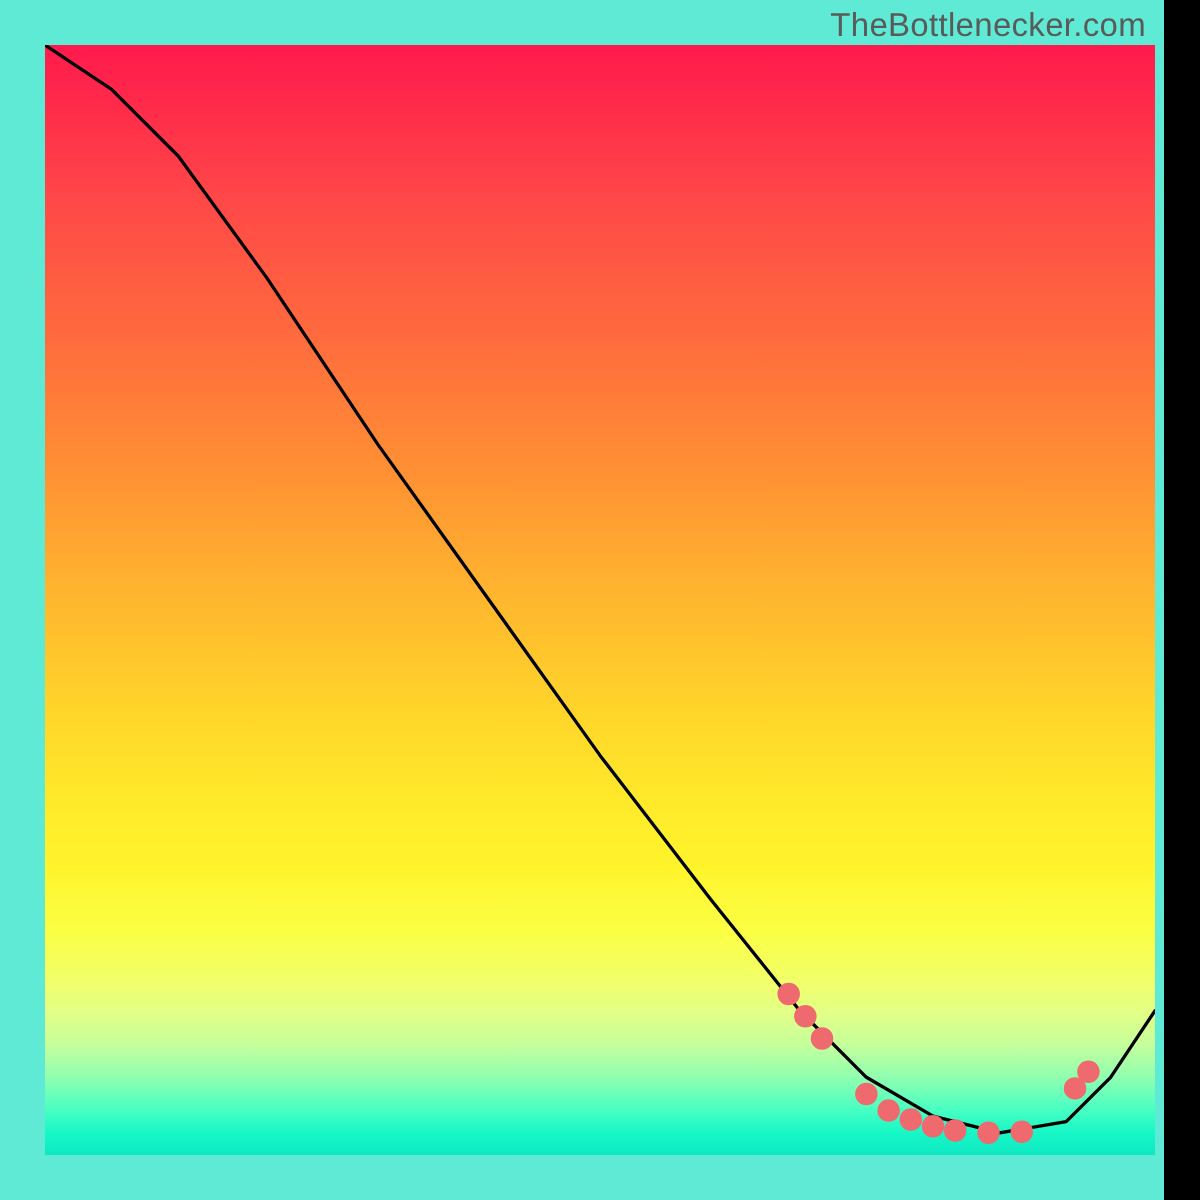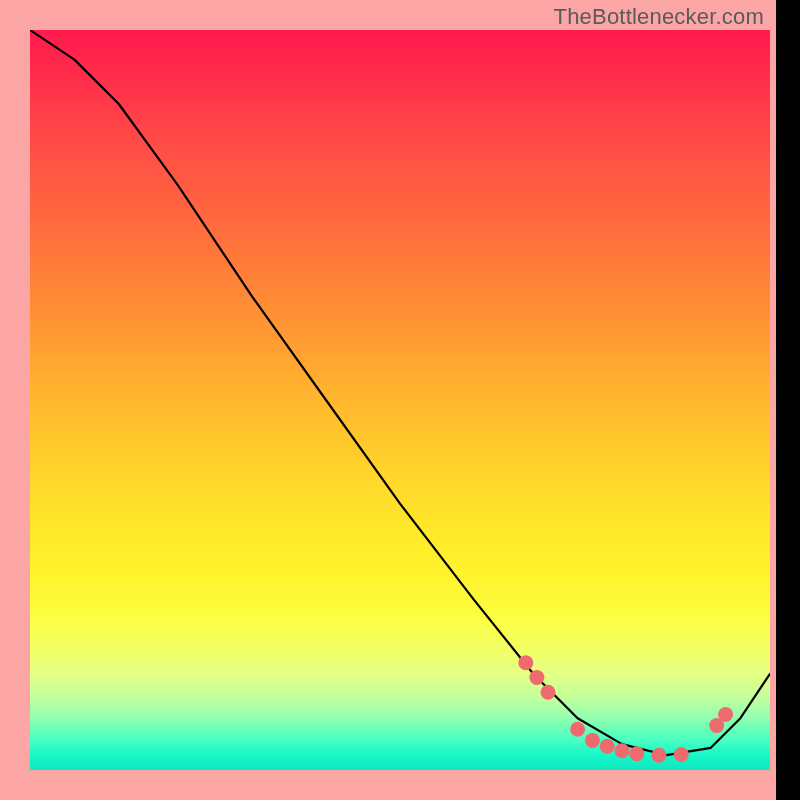--- a/index.html
+++ b/index.html
@@ -8,21 +8,21 @@
     width: 800px;
     height: 800px;
     background: #000;
     font-family: Arial, Helvetica, sans-serif;
     overflow: hidden;
   }
   .frame {
     position: relative;
     width: 776px;
     height: 800px;
-    background: #fca5a5;
+    background: #5eead4;
   }
   .watermark {
     position: absolute;
     top: 4px;
     right: 12px;
     color: #5a5a5a;
     font-size: 22px;
     font-weight: 500;
     letter-spacing: 0.2px;
     z-index: 4;

